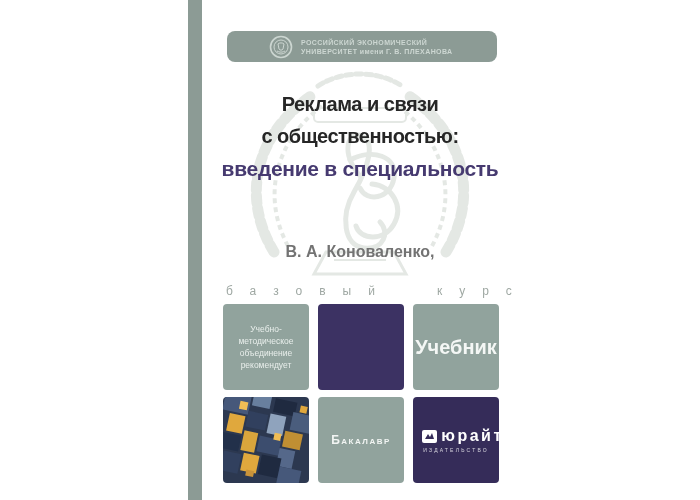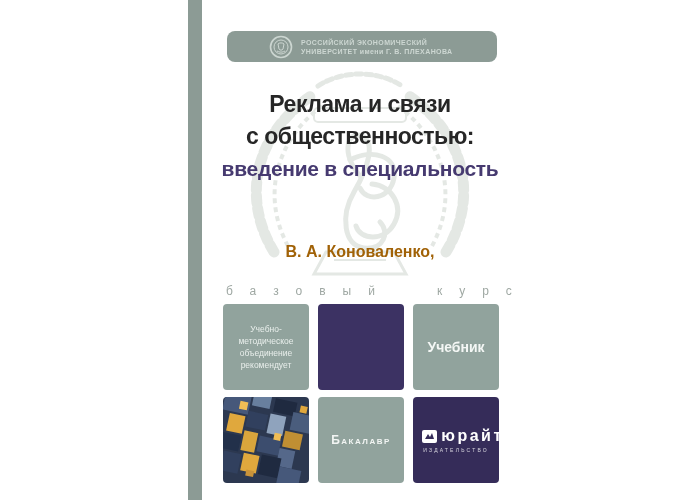--- a/index.html
+++ b/index.html
@@ -14,42 +14,42 @@
         border-radius:8px;display:flex;align-items:center;}
   .band-emblem{width:24px;height:24px;margin-left:42px;flex:0 0 auto;}
   .band-text{margin-left:8px;color:#cdd7d2;font-size:7px;font-weight:bold;line-height:9px;
              letter-spacing:.4px;text-transform:none;}
 
   
   .watermark{position:absolute;left:222px;top:56px;width:276px;height:236px;opacity:.85;}
 
   
   .title-block{position:absolute;left:200px;top:88px;width:320px;text-align:center;}
-  .title-line{font-size:23px;font-weight:bold;color:#262626;line-height:32px;letter-spacing:-0.5px;}
+  .title-line{font-size:20px;font-weight:bold;color:#262626;line-height:32px;letter-spacing:-0.5px;}
   .subtitle{margin-top:5px;font-size:21px;font-weight:bold;color:#463a70;letter-spacing:-0.3px;}
 
   
   .authors{position:absolute;left:200px;top:242px;width:320px;text-align:center;
-           font-size:16px;font-weight:bold;color:#a16207;line-height:20px;}
+           font-size:16px;font-weight:bold;color:#737373;line-height:20px;}
 
   
   .series{position:absolute;left:226px;top:284px;width:271px;display:flex;
           justify-content:space-between;font-size:12px;color:#9fa8a3;gap:45px;}
   .series span{letter-spacing:17px;}
 
   
   .grid{position:absolute;left:223px;top:304px;width:276px;display:grid;
         grid-template-columns:repeat(3,86px);grid-auto-rows:86px;column-gap:9px;row-gap:7px;}
   .sq{border-radius:4px;display:flex;align-items:center;justify-content:center;
       text-align:center;overflow:hidden;}
   .sq-green{background:#91a39d;}
   .sq-purple{background:#3c3263;}
   .sq-publisher{background:#352c59;flex-direction:column;}
   .umo-text{color:#e9efec;font-size:8.5px;line-height:12px;}
-  .uchebnik{color:#f4f7f5;font-size:14px;font-weight:bold;}
+  .uchebnik{color:#f4f7f5;font-size:20px;font-weight:bold;}
   .bakalavr{color:#f2f5f3;font-size:12px;font-weight:600;font-variant:small-caps;letter-spacing:1.5px;}
   .collage{padding:0;}
   .collage svg{display:block;width:86px;height:86px;}
 
   .publisher-row{display:flex;align-items:center;gap:4px;padding-left:14px;}
   .publisher-name{color:#ffffff;font-size:16px;font-weight:bold;letter-spacing:2.5px;}
   .publisher-tagline{margin-top:2px;color:rgba(255,255,255,.78);font-size:5px;letter-spacing:2.2px;}
 </style>
 </head>
 <body>

